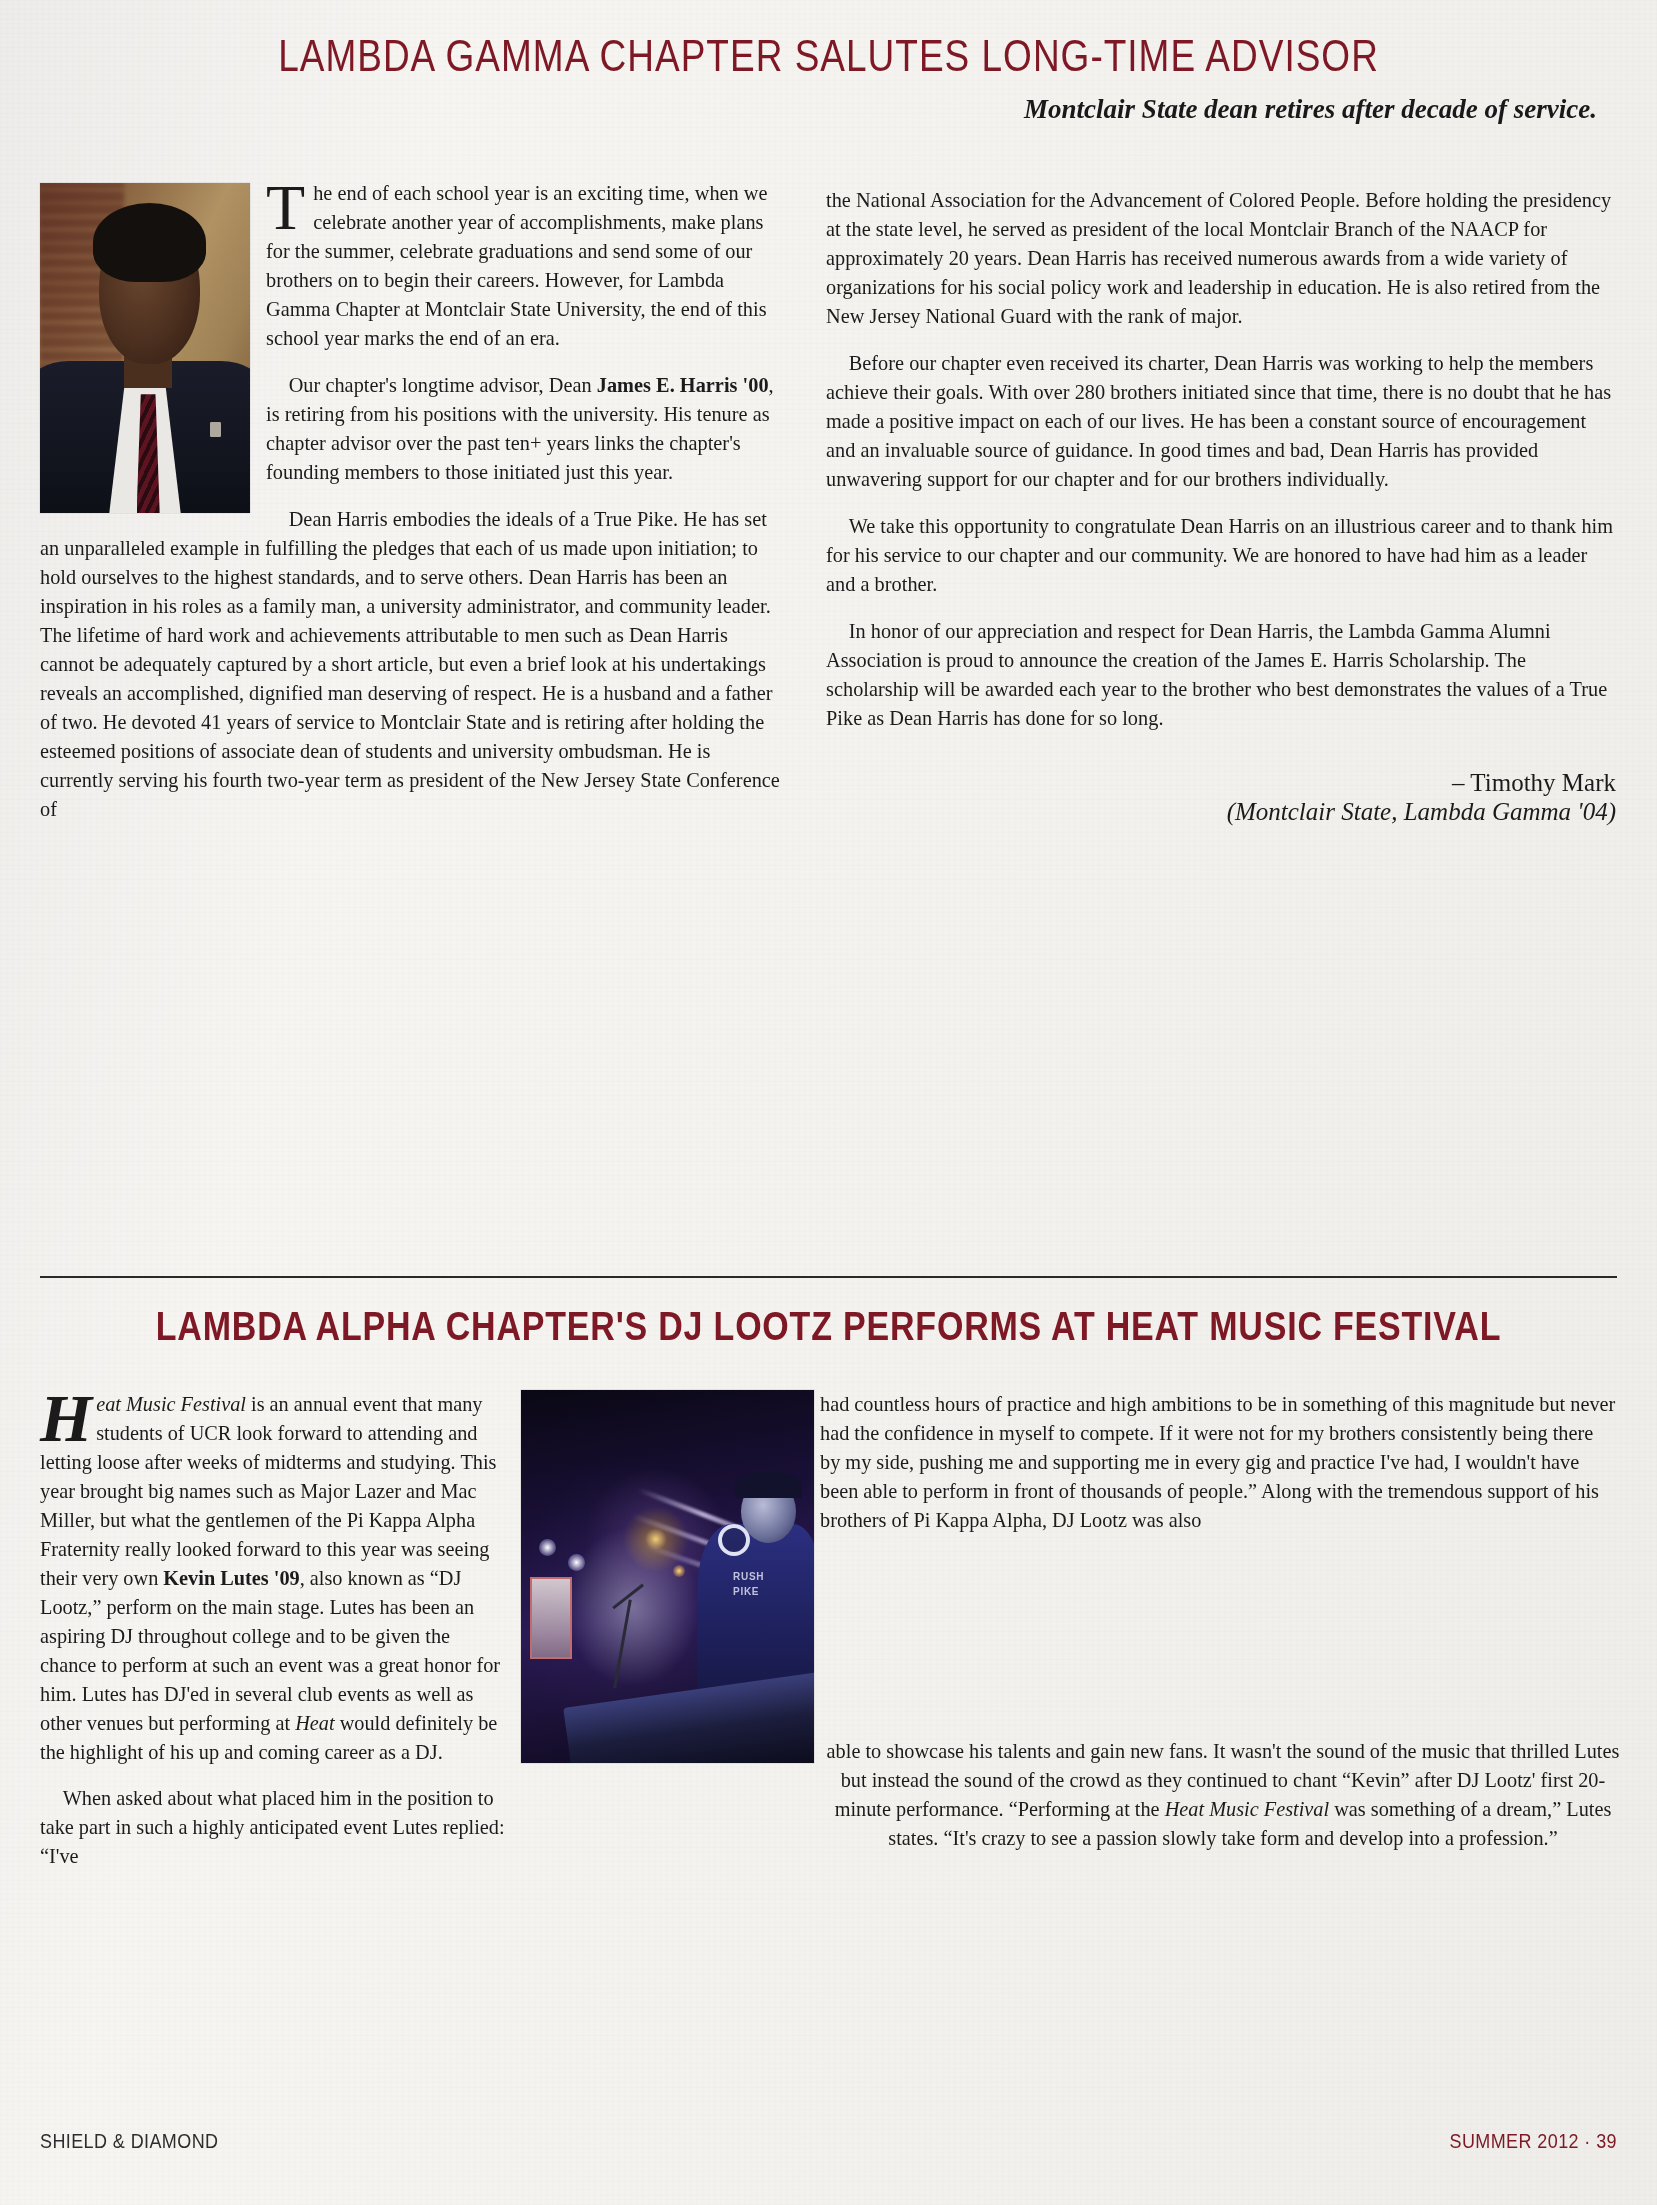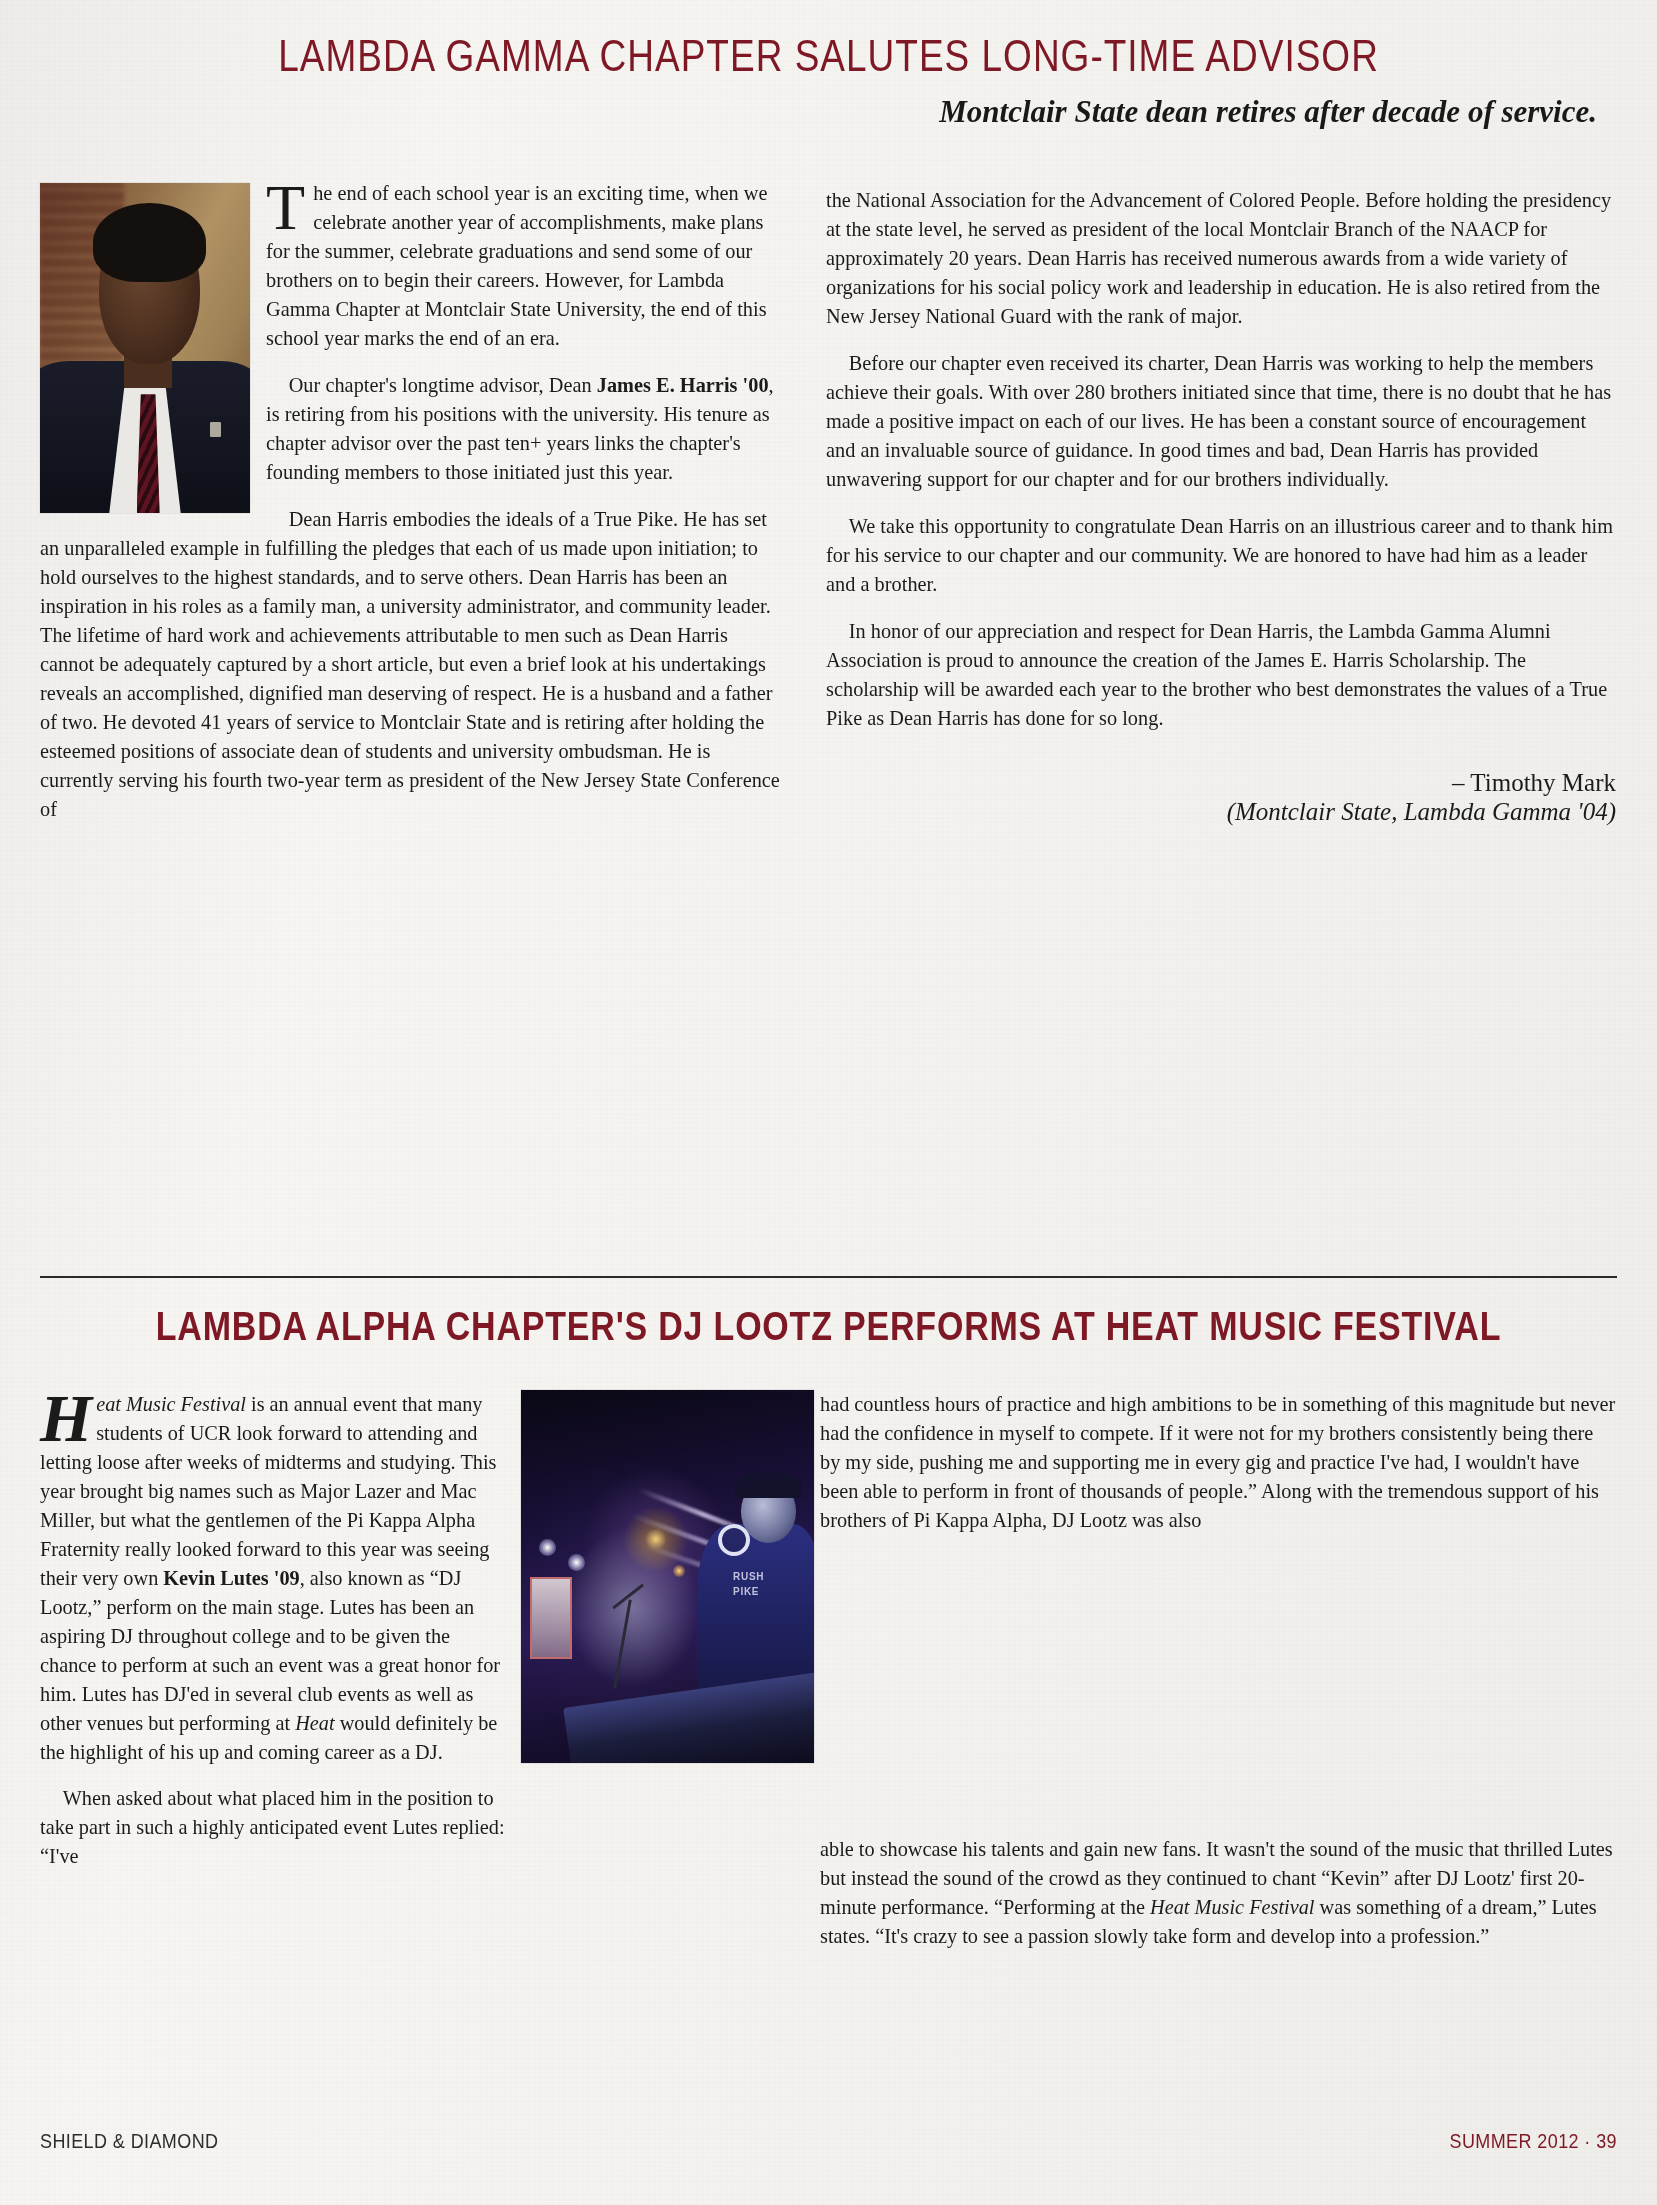--- a/index.html
+++ b/index.html
@@ -37,21 +37,21 @@
     text-align:center;
     margin:0;
     padding-top:27px;
     transform:scaleY(1.18);
     transform-origin:center top;
   }
   .deck {
     font-family:"Liberation Serif", serif;
     font-style:italic;
     font-weight:bold;
-    font-size:31px;
+    font-size:27px;
     color:#191919;
     text-align:right;
     margin:25px 20px 0 0;
   }
 
   
   .a1 { position:absolute; top:179px; left:0; width:1577px; }
   .col { width:746px; }
   .col-left { position:absolute; left:0; top:0; }
   .col-right { position:absolute; left:786px; top:6.7px; width:790px; }
@@ -339,21 +339,21 @@
         </div>
 
         <div class="c2-right">
           <p class="body-n">had countless hours of practice and high ambitions to be in something of this magnitude but never had the confidence in myself to compete. If it were not for my brothers consistently being there by my side, pushing me and supporting me in every gig and practice I've had, I wouldn't have been able to perform in front of thousands of people.” Along with the tremendous support of his brothers of Pi Kappa Alpha, DJ Lootz was also</p>
         </div>
       </div>
     </div>
 
     <div style="position:absolute; top:1799px; left:0; width:746px;">
     </div>
-    <div style="position:absolute; top:1835px; left:780px; width:806px;">
+    <div style="position:absolute; top:1737px; left:780px; width:806px;text-align:center;">
       <p class="body-n"><span>able to showcase his talents and gain new fans. It wasn't the sound of the music that thrilled Lutes but instead the sound of the crowd as they continued to chant “Kevin” after DJ Lootz' first 20-minute performance. “Performing at the </span><em class="ital">Heat Music Festival</em><span> was something of a dream,” Lutes states. “It's crazy to see a passion slowly take form and develop into a profession.”</span></p>
     </div>
 
   </div>
 
   <div class="footer">
     <div class="footer-left">SHIELD &amp; DIAMOND</div>
     <div class="footer-right">SUMMER 2012 · 39</div>
   </div>
 </div>

